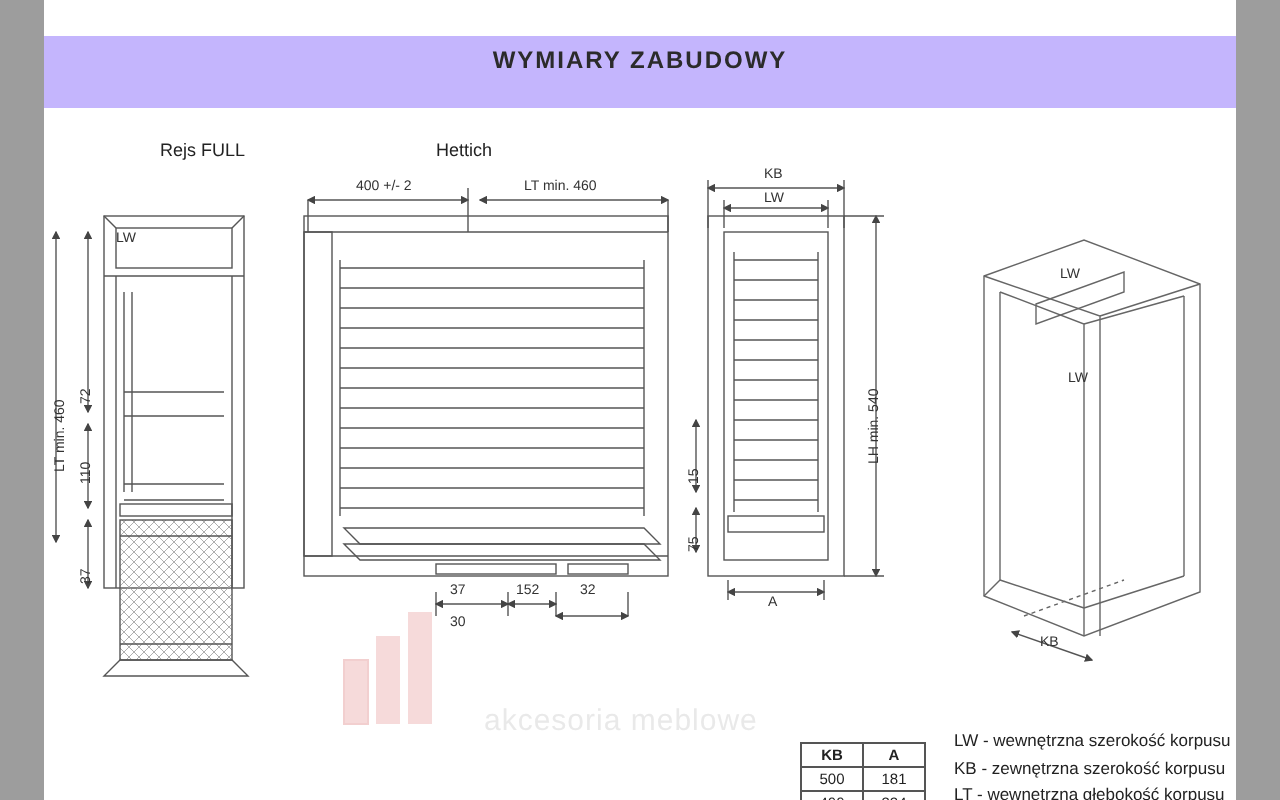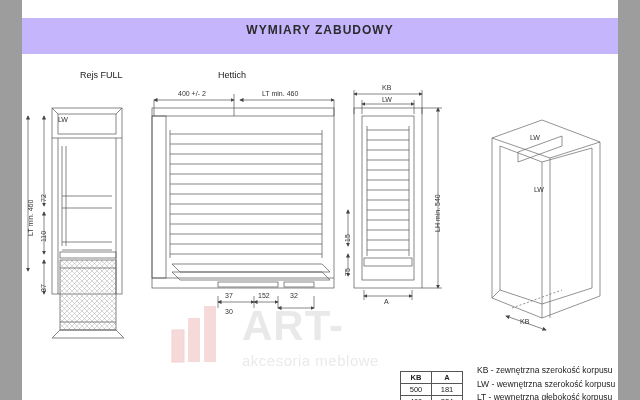--- a/index.html
+++ b/index.html
@@ -53,21 +53,20 @@
     <div class="title">WYMIARY ZABUDOWY</div>
   </div>
 
   <div class="wm">
     <svg class="bars" width="70" height="60" viewBox="0 0 70 60">
       <rect x="2" y="26" width="12" height="32" fill="#f0bcbc"></rect>
       <rect x="18" y="14" width="12" height="44" fill="#f0bcbc"></rect>
       <rect x="34" y="2" width="12" height="56" fill="#f0bcbc"></rect>
       <rect x="2" y="26" width="12" height="32" fill="none" stroke="#e8a9a9" stroke-width="1"></rect>
     </svg>
-    <div class="txt">ART-</div>
     <div class="sub">akcesoria meblowe</div>
   </div>
 
   <div class="canvas">
 
     <svg width="596" height="340">
       <defs>
         <marker id="ar" markerWidth="6" markerHeight="6" refX="5" refY="3" orient="auto">
           <path d="M0,0 L6,3 L0,6 z" fill="#444"></path>
         </marker>
@@ -249,20 +248,20 @@
       </tr>
       <tr>
         <td>400</td>
         <td>324</td>
       </tr>
 
     </tbody>
       </table>
 
     <div class="legend">
+      <div>LW - wewnętrzna szerokość korpusu</div>
       <div>KB - zewnętrzna szerokość korpusu</div>
-      <div>LW - wewnętrzna szerokość korpusu</div>
       <div>LT - wewnętrzna głębokość korpusu</div>
 
     </div>
 
   </div>
 </div>
 
 </body></html>

